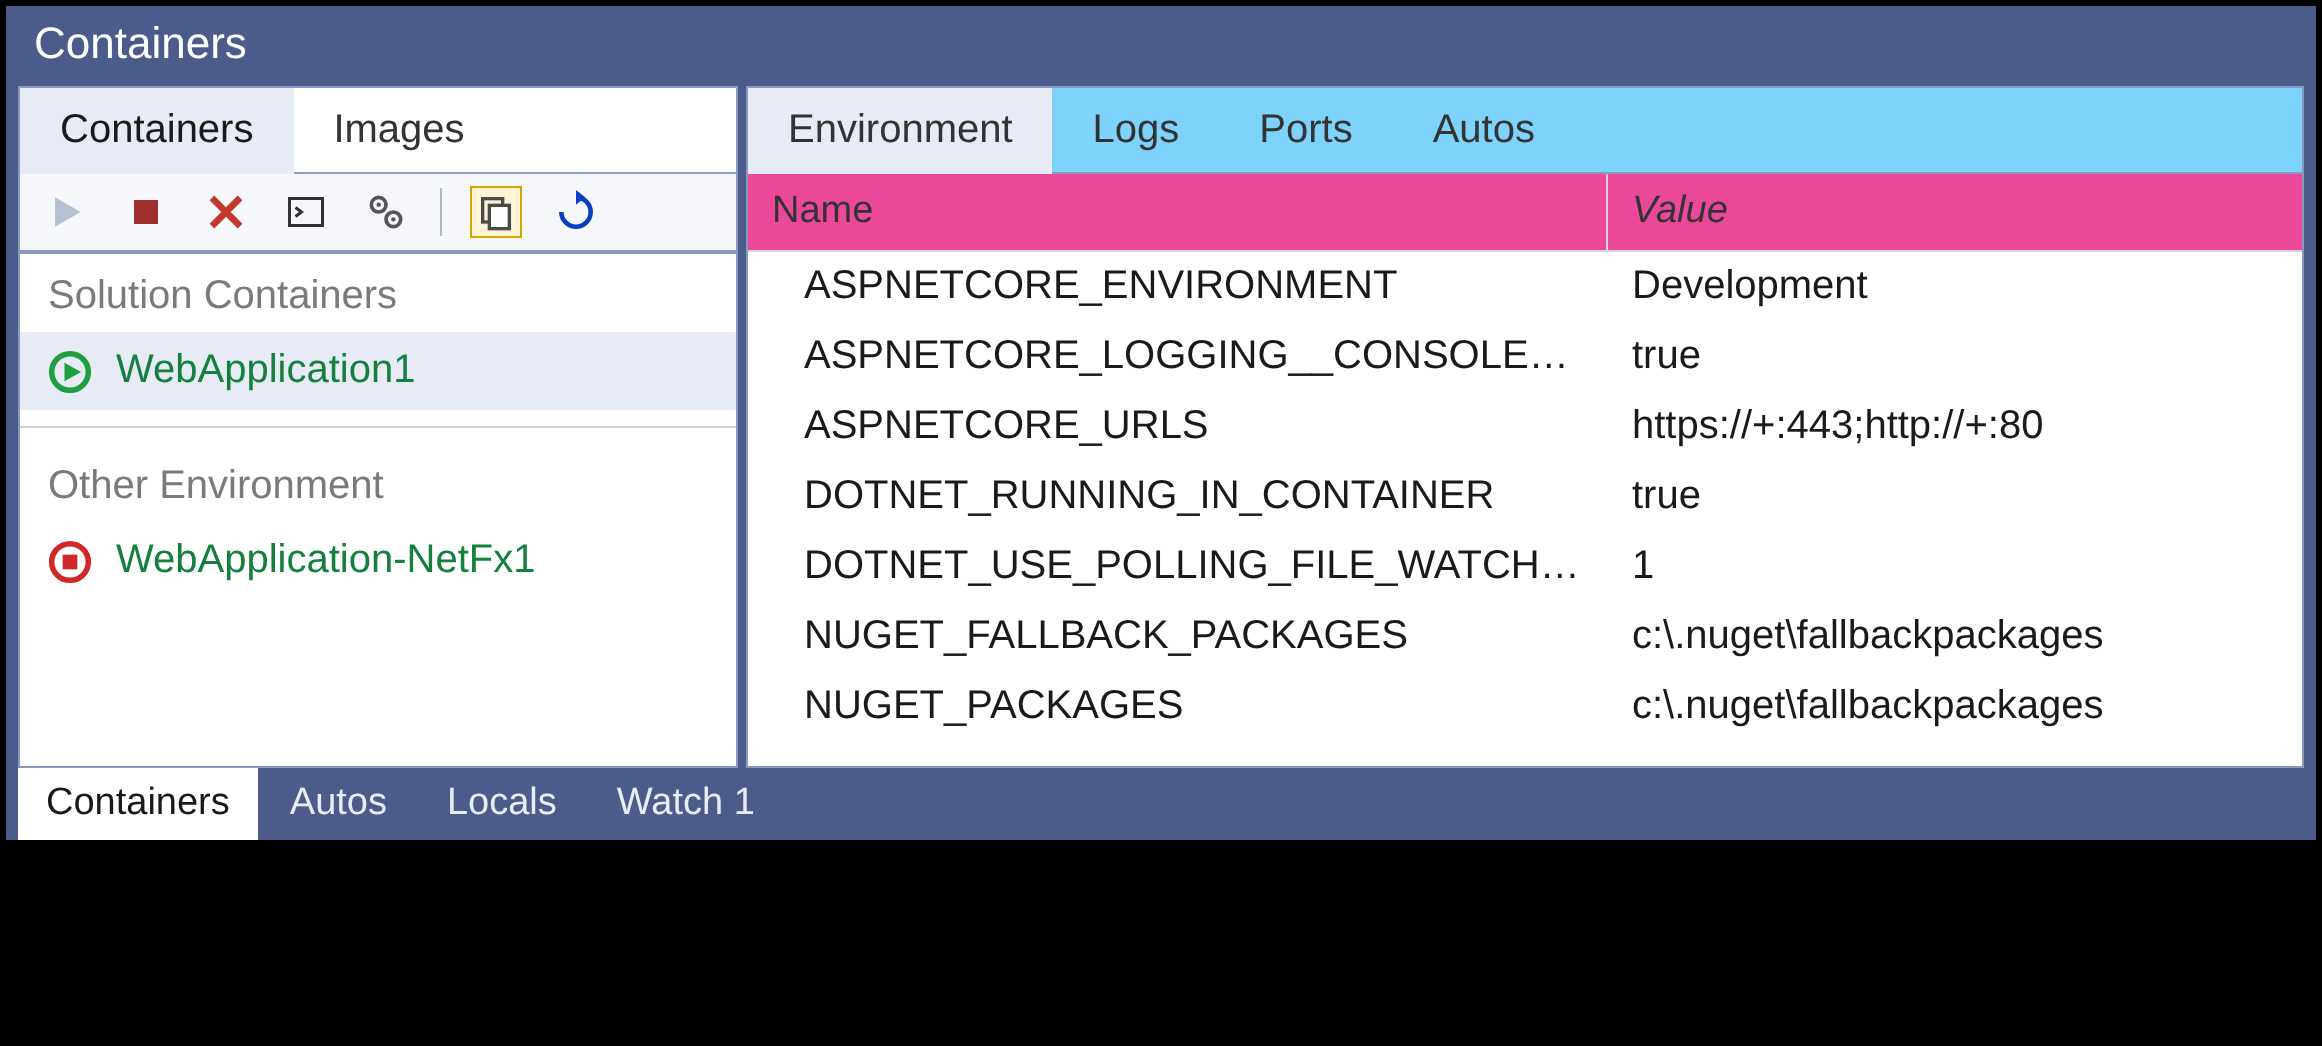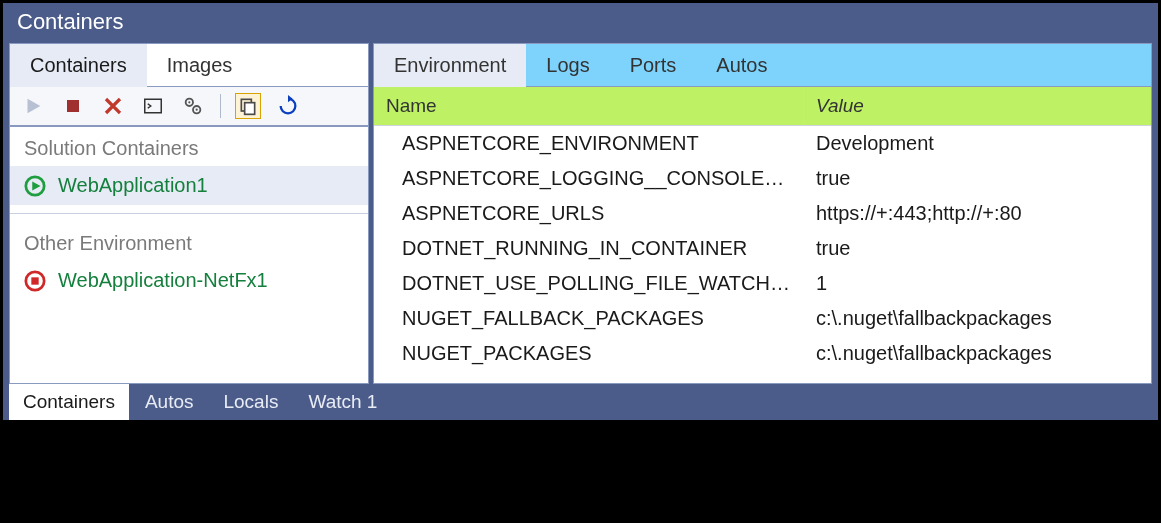--- a/index.html
+++ b/index.html
@@ -132,21 +132,21 @@
     color: #333;
     cursor: pointer;
   }
   .detail-tab.active {
     background: #e6ebf5;
     margin-bottom: -1px;
     border-bottom: 2px solid #e6ebf5;
   }
   .grid-header {
     display: flex;
-    background: #bef264;
+    background: #ec4899;
     border-bottom: 1px solid #d0d4e0;
     font-size: 19px;
     color: #333;
   }
   .grid-header .col-name {
     width: 430px;
     padding: 8px 12px;
     border-right: 1px solid #d0d4e0;
   }
   .grid-header .col-value {

